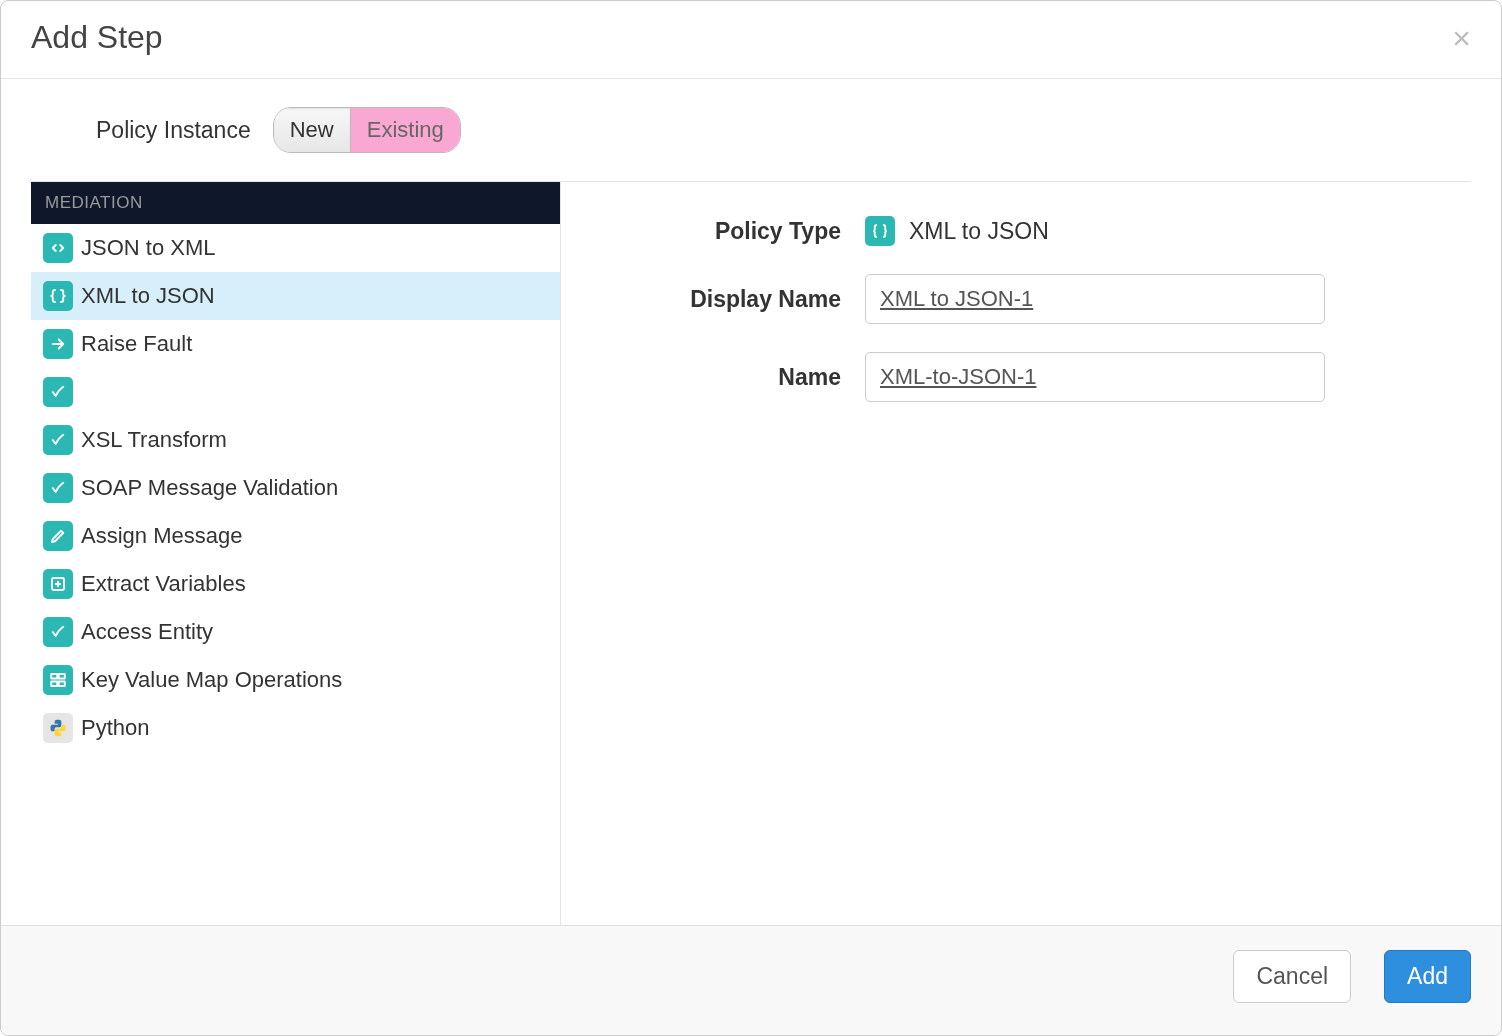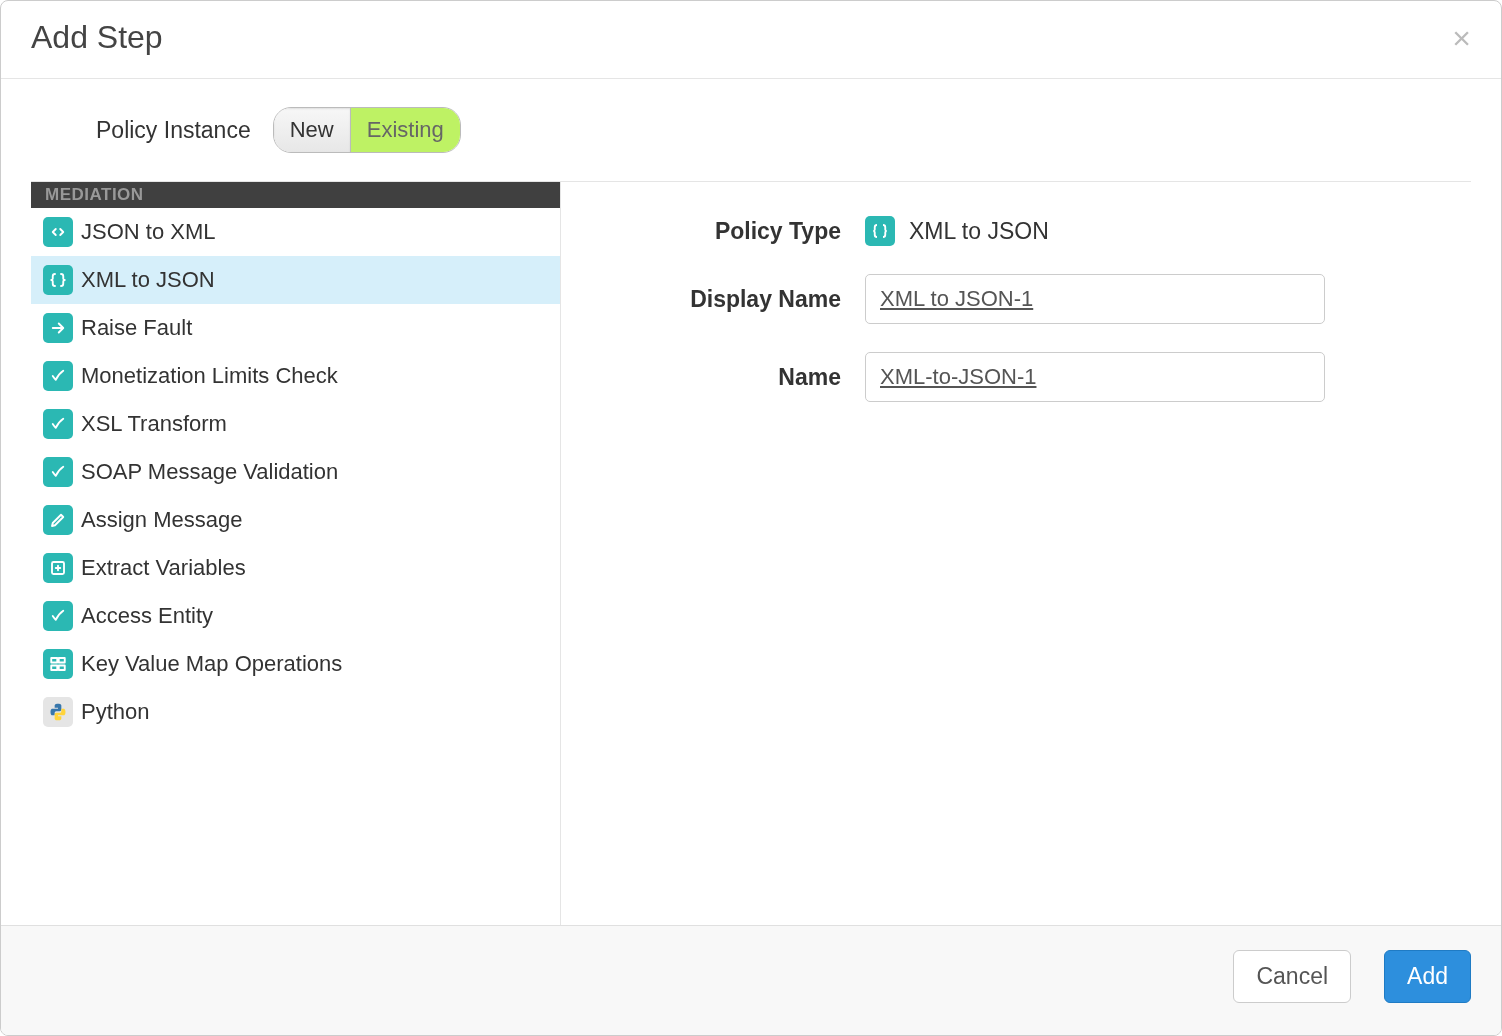--- a/index.html
+++ b/index.html
@@ -15,41 +15,41 @@
   .modal-title { font-size: 32px; font-weight: 400; color: #444; }
   .close-x { font-size: 32px; color: #bbb; cursor: pointer; font-weight: 300; line-height: 1; }
   .modal-body { flex: 1; display: flex; flex-direction: column; padding: 0; overflow: hidden; }
   .instance-row {
     display: flex; align-items: center; gap: 22px;
     padding: 28px 0 28px 95px;
   }
   .instance-label { font-size: 23px; font-weight: 400; color: #333; }
   .btn-group { display: inline-flex; border: 1px solid #bbb; border-radius: 18px; overflow: hidden; }
   .btn-group button {
-    padding: 9px 16px; font-size: 22px; background: #bef264; border: none; cursor: pointer;
+    padding: 9px 16px; font-size: 22px; background: #f9a8d4; border: none; cursor: pointer;
     color: #666;
   }
   .btn-group button.active {
     background: linear-gradient(#f7f7f7, #e7e7e7); color: #333;
     box-shadow: inset 0 1px 2px rgba(0,0,0,0.1);
   }
   .btn-group button + button { border-left: 1px solid #bbb; }
   .split {
     flex: 1; display: flex; border-top: 1px solid #e5e5e5; margin: 0 30px; min-height: 0;
   }
   .left-pane {
     width: 530px; border-right: 1px solid #e5e5e5; overflow-y: auto;
     position: relative;
   }
   .left-pane::-webkit-scrollbar { width: 14px; }
   .left-pane::-webkit-scrollbar-thumb { background: #c0c0c0; border-radius: 7px; }
   .left-pane::-webkit-scrollbar-track { background: transparent; }
   .cat-header {
-    background: #404040; color: #999; font-size: 17px; font-weight: 700;
-    letter-spacing: 0.5px; padding: 3px 14px;
+    background: #0f172a; color: #999; font-size: 17px; font-weight: 400;
+    letter-spacing: 0.5px; padding: 11px 14px;
   }
   .policy-item {
     display: flex; align-items: center; gap: 8px; padding: 9px 12px;
     font-size: 22px; color: #333; cursor: pointer;
   }
   .policy-item.selected { background: #d6effa; }
   .policy-icon {
     width: 30px; height: 30px; border-radius: 5px; display: inline-flex;
     align-items: center; justify-content: center; font-size: 15px; color: #fff;
     flex-shrink: 0;
@@ -127,21 +127,20 @@
               </svg>
             </span>
             <span>Raise Fault</span>
           </div>
           <div class="policy-item">
             <span class="policy-icon ic-teal">
               <svg width="18" height="18" viewBox="0 0 24 24" fill="none" stroke="#fff" stroke-width="2.5" stroke-linecap="round" stroke-linejoin="round">
                 <path d="M5 12c2 3 4 5 4 5s4-8 10-12"></path>
               </svg>
             </span>
-            <span>Monetization Limits Check</span>
           </div>
           <div class="policy-item">
             <span class="policy-icon ic-teal">
               <svg width="18" height="18" viewBox="0 0 24 24" fill="none" stroke="#fff" stroke-width="2.5" stroke-linecap="round" stroke-linejoin="round">
                 <path d="M5 12c2 3 4 5 4 5s4-8 10-12"></path>
               </svg>
             </span>
             <span>XSL Transform</span>
           </div>
           <div class="policy-item">

